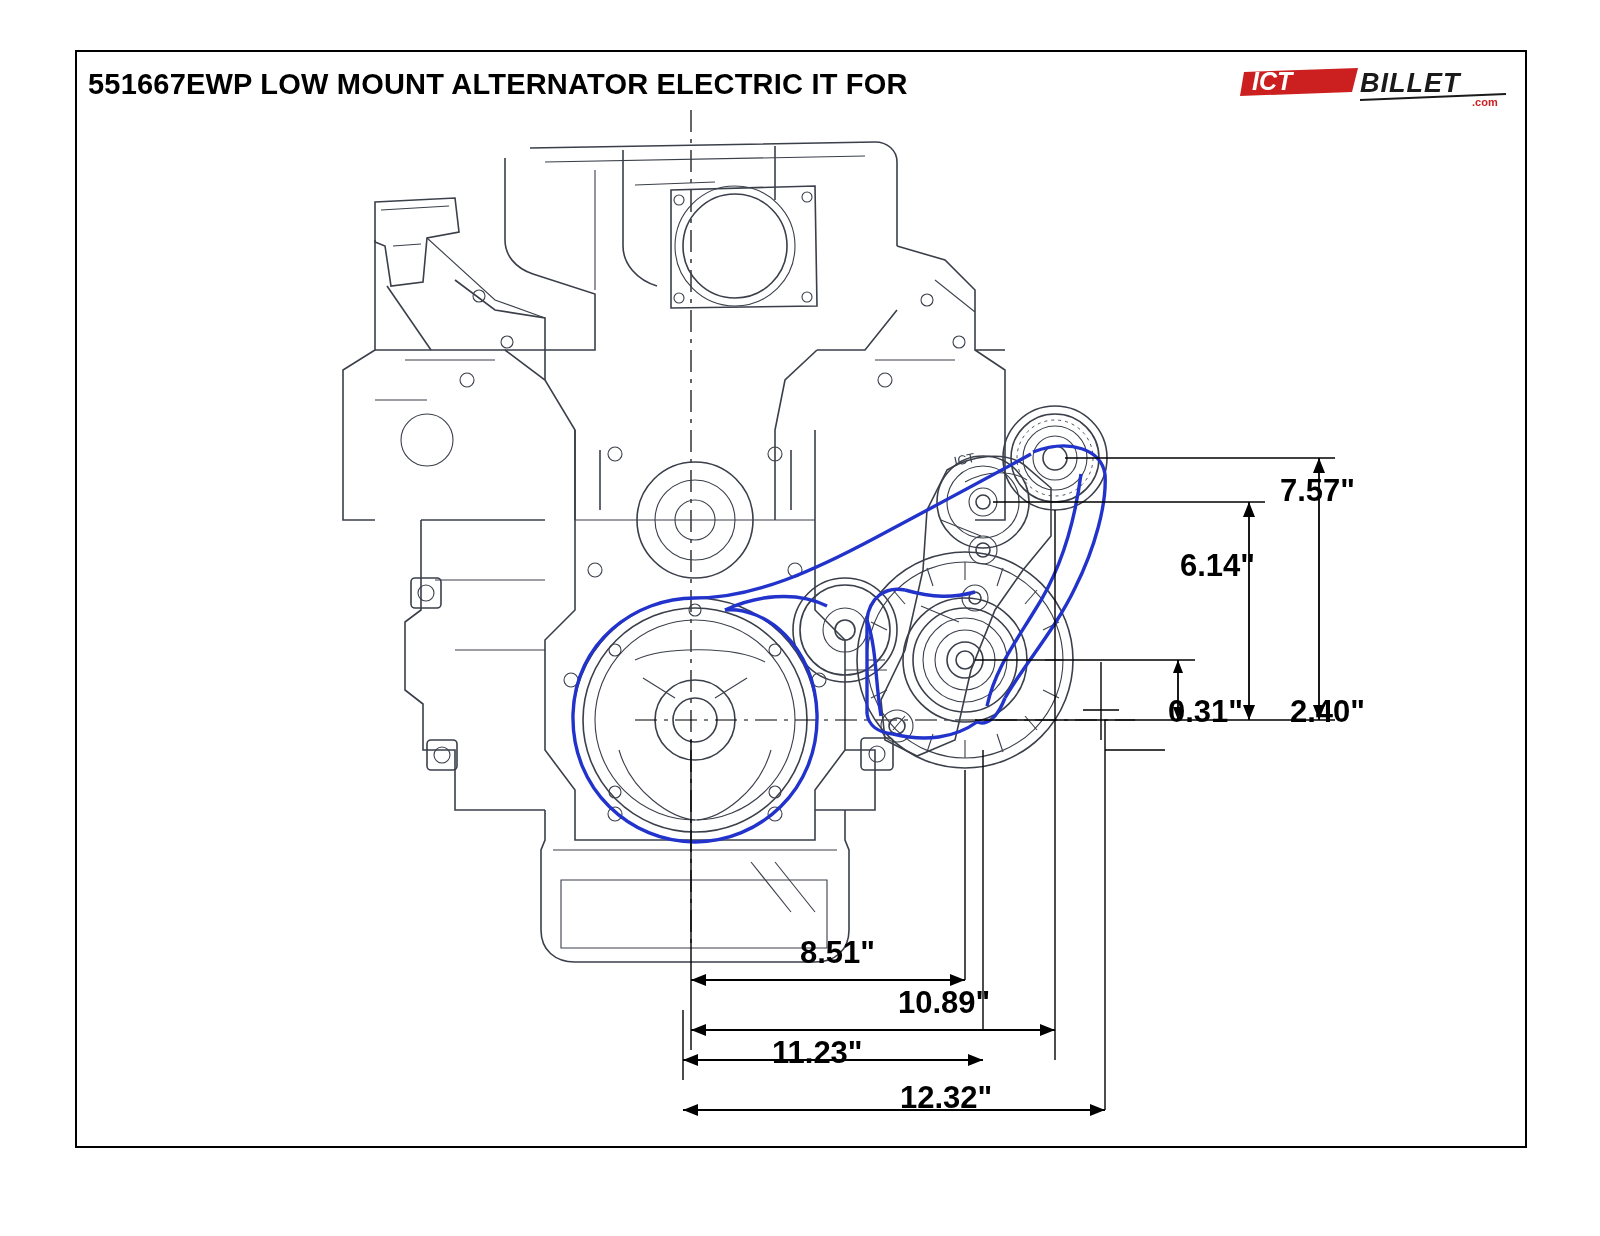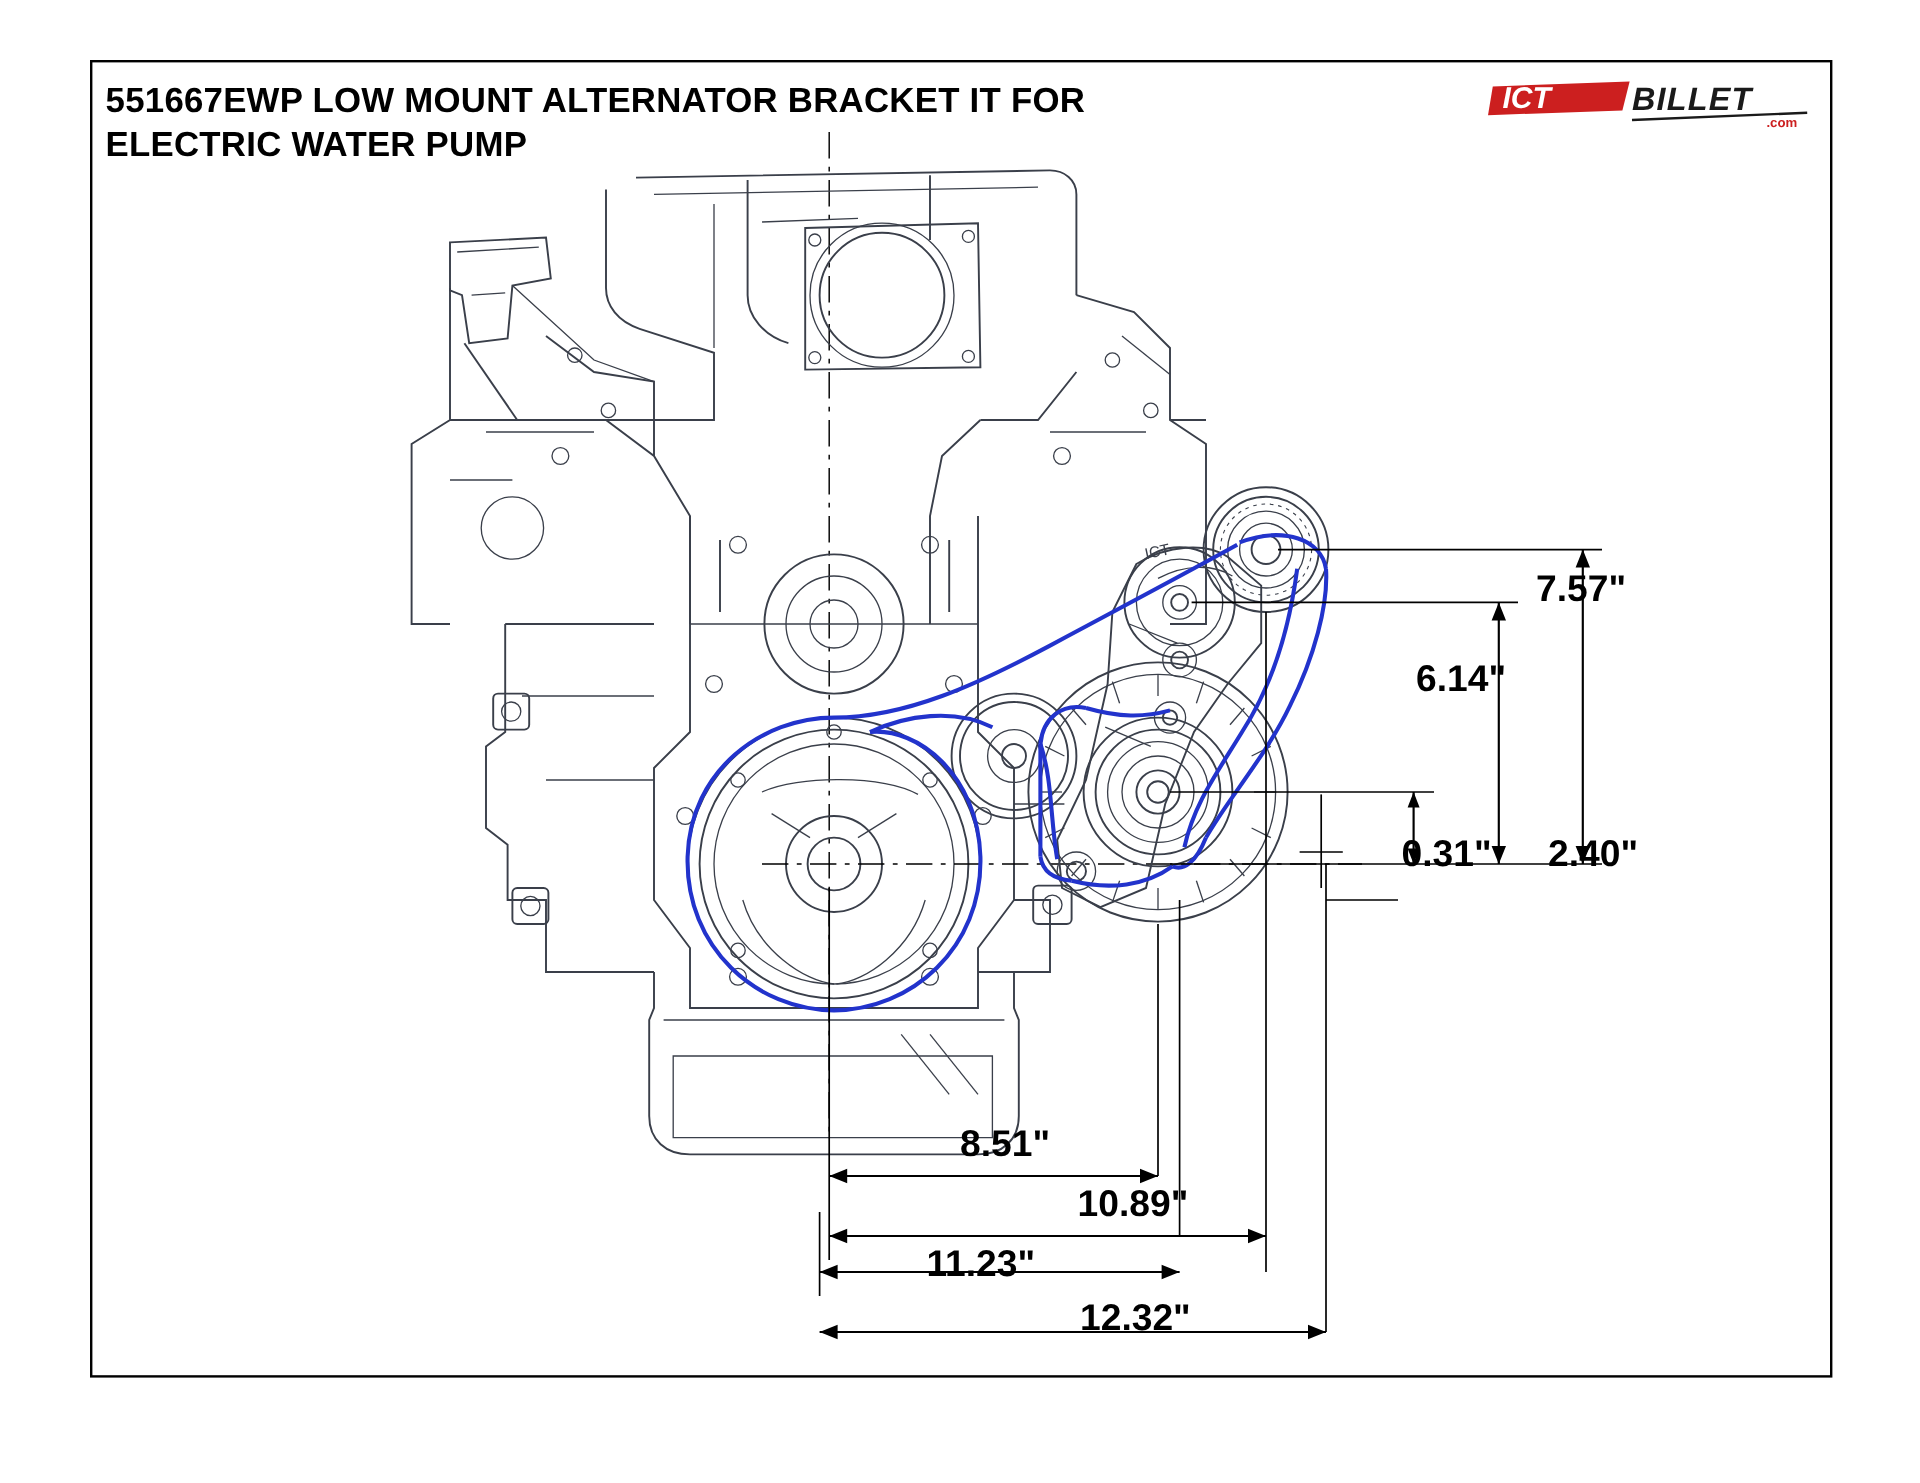--- a/index.html
+++ b/index.html
@@ -68,22 +68,21 @@
   }
 </style>
 </head>
 <body>
 
 <div id="sheet">
 
   <div class="border-frame"></div>
 
   <div class="title-block">
-    <div>551667EWP LOW MOUNT ALTERNATOR BRACKET IT FOR</div>
-    <div>ELECTRIC WATER PUMP</div>
+    <div>551667EWP LOW MOUNT ALTERNATOR ELECTRIC IT FOR</div>
   </div>
 
   <div class="logo">
     <svg viewBox="0 0 272 56" width="272" height="56" xmlns="http://www.w3.org/2000/svg">
       <g>
         <path d="M4,10 L118,6 L112,30 L0,34 Z" fill="#cc1f1f"></path>
       </g>
       <g fill="#ffffff" font-family="Liberation Sans, sans-serif" font-weight="bold" font-style="italic">
         <text x="12" y="28" font-size="25">ICT</text>
       </g>

